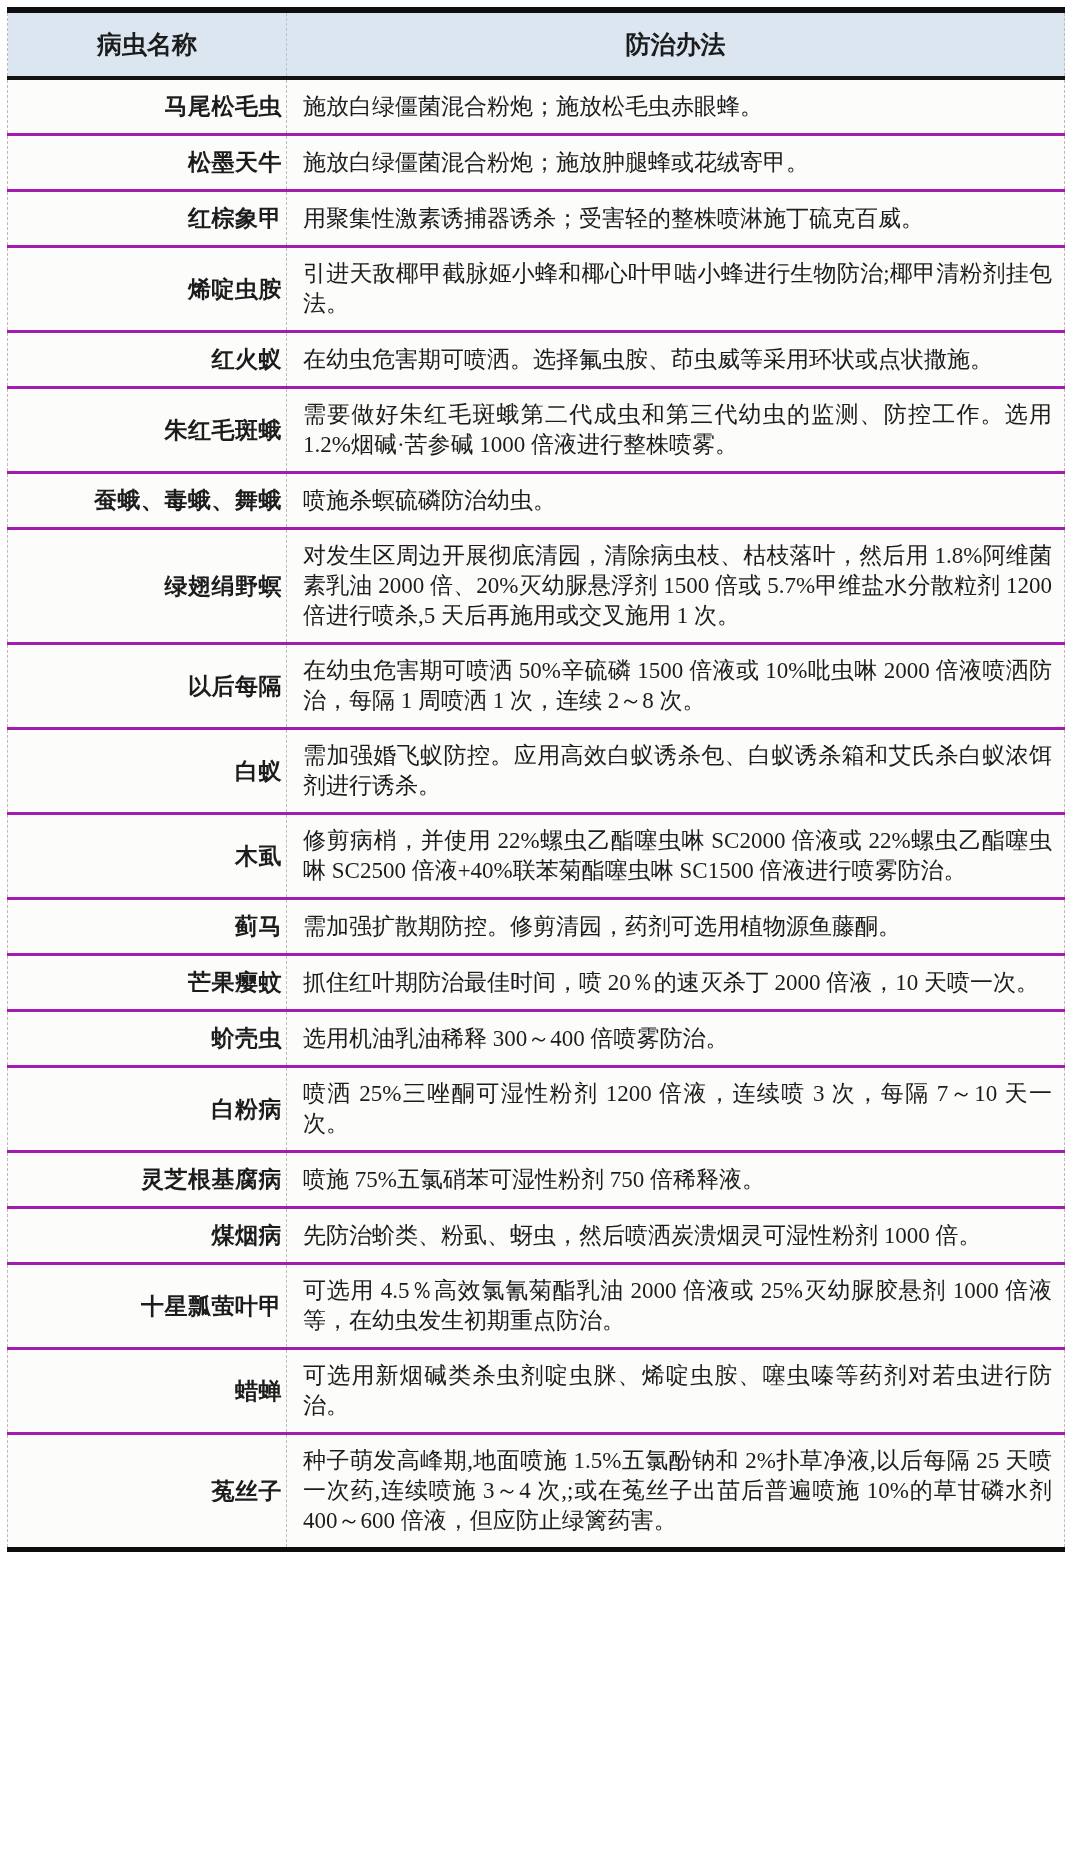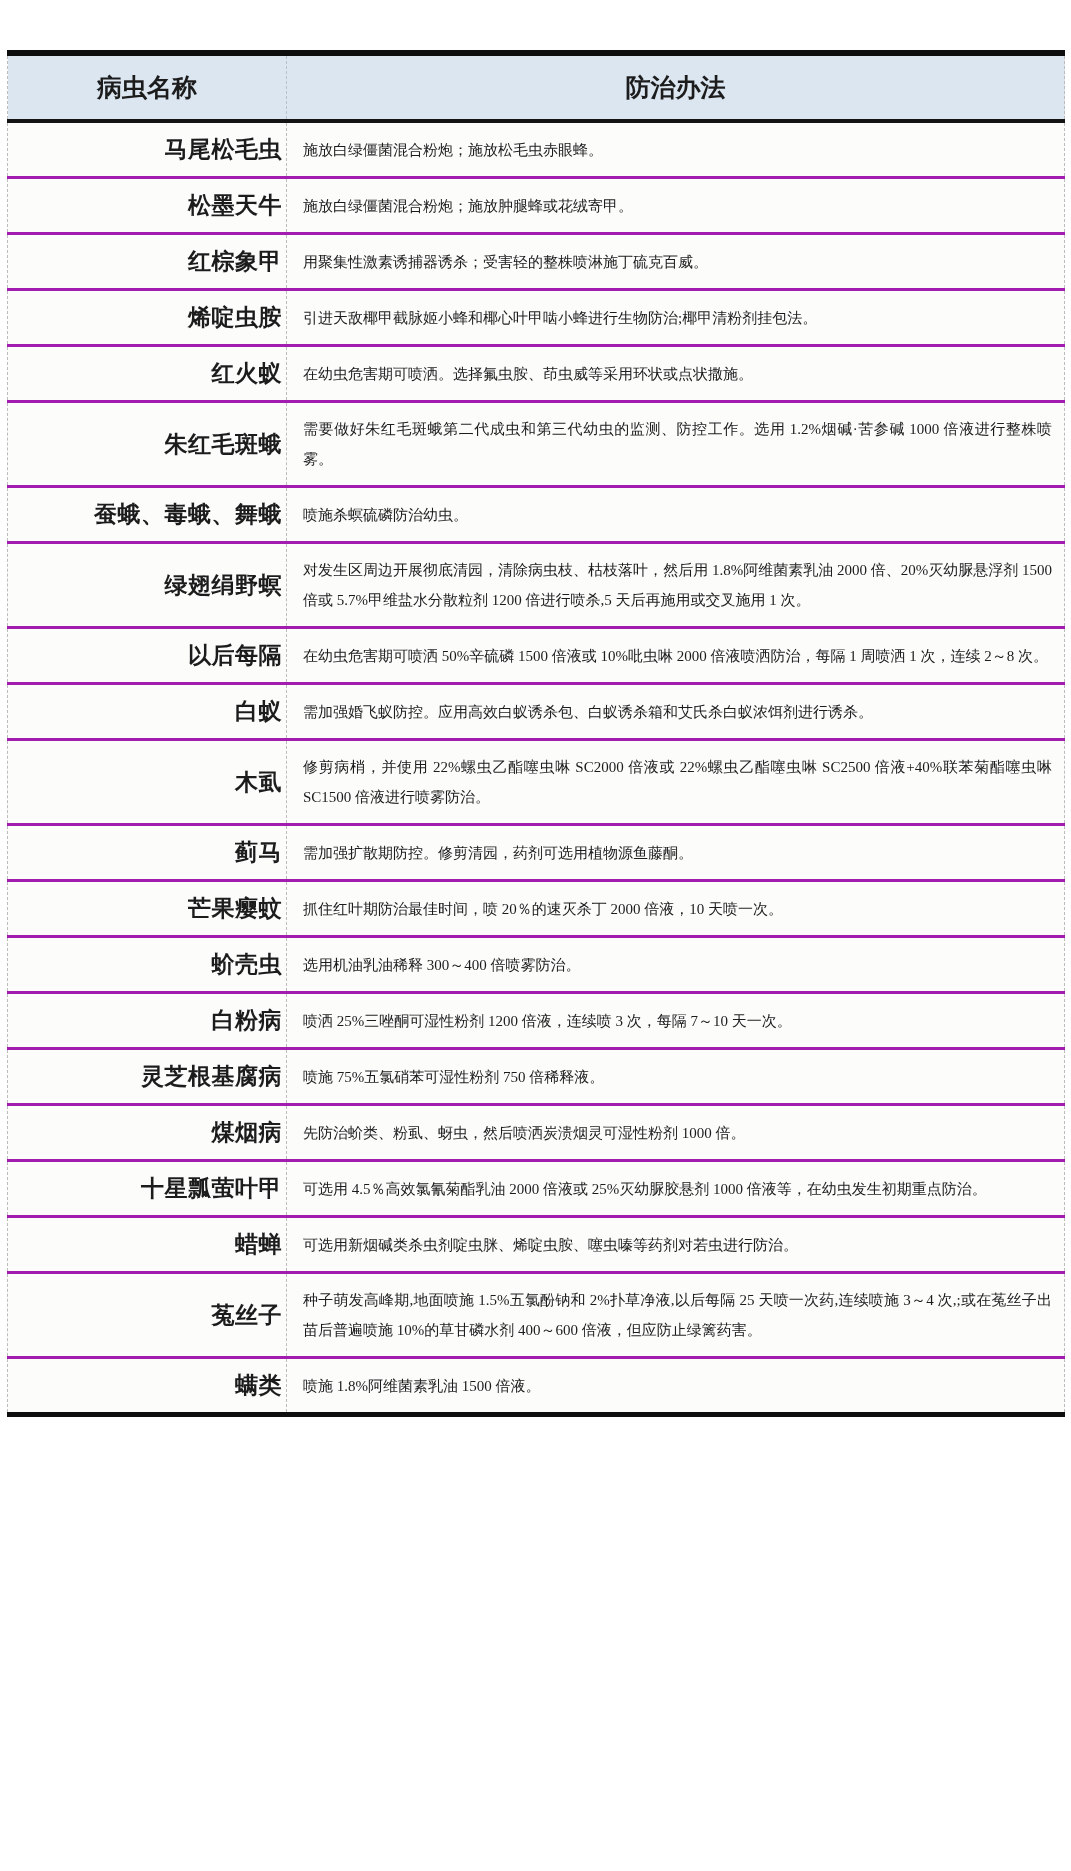--- a/index.html
+++ b/index.html
@@ -10,21 +10,20 @@
   body {
     width: 1071px;
     height: 1871px;
     overflow: hidden;
     font-family: "Liberation Serif", "DejaVu Serif", serif;
     color: #1c1c1c;
   }
   .page {
     padding: 7px 1px 0 7px;
     box-sizing: border-box;
-    margin-top: 43px;
   }
   table.pest-table {
     width: 1057px;
     border-collapse: collapse;
     table-layout: fixed;
     background: #fcfcfb;
     border-top: 6px solid #0e0e0e;
     border-bottom: 5px solid #0e0e0e;
     border-left: 1px dashed #bcbcbc;
     border-right: 1px dashed #bcbcbc;
@@ -52,21 +51,21 @@
   }
   td.name-cell {
     text-align: right;
     font-weight: bold;
     font-size: 23px;
     padding: 11px 4px;
     border-right: 1px dashed #bcbcbc;
     letter-spacing: 0.5px;
   }
   td.method-cell {
-    font-size: 15px;
+    font-size: 23px;
     line-height: 30px;
     padding: 11px 12px 11px 16px;
     text-align: justify;
     text-justify: inter-character;
   }
 </style>
 </head>
 <body>
 
 <div class="page">
@@ -176,19 +175,15 @@
   <tr>
     <td class="name-cell">蜡蝉</td>
     <td class="method-cell">可选用新烟碱类杀虫剂啶虫脒、烯啶虫胺、噻虫嗪等药剂对若虫进行防治。</td>
   </tr>
 
   <tr>
     <td class="name-cell">菟丝子</td>
     <td class="method-cell">种子萌发高峰期,地面喷施 1.5%五氯酚钠和 2%扑草净液,以后每隔 25 天喷一次药,连续喷施 3～4 次,;或在菟丝子出苗后普遍喷施 10%的草甘磷水剂 400～600 倍液，但应防止绿篱药害。</td>
   </tr>
 
-  <tr>
-    <td class="name-cell">螨类</td>
-    <td class="method-cell">喷施 1.8%阿维菌素乳油 1500 倍液。</td>
-  </tr>
 </tbody>
   </table>
 </div>
 
 </body></html>

